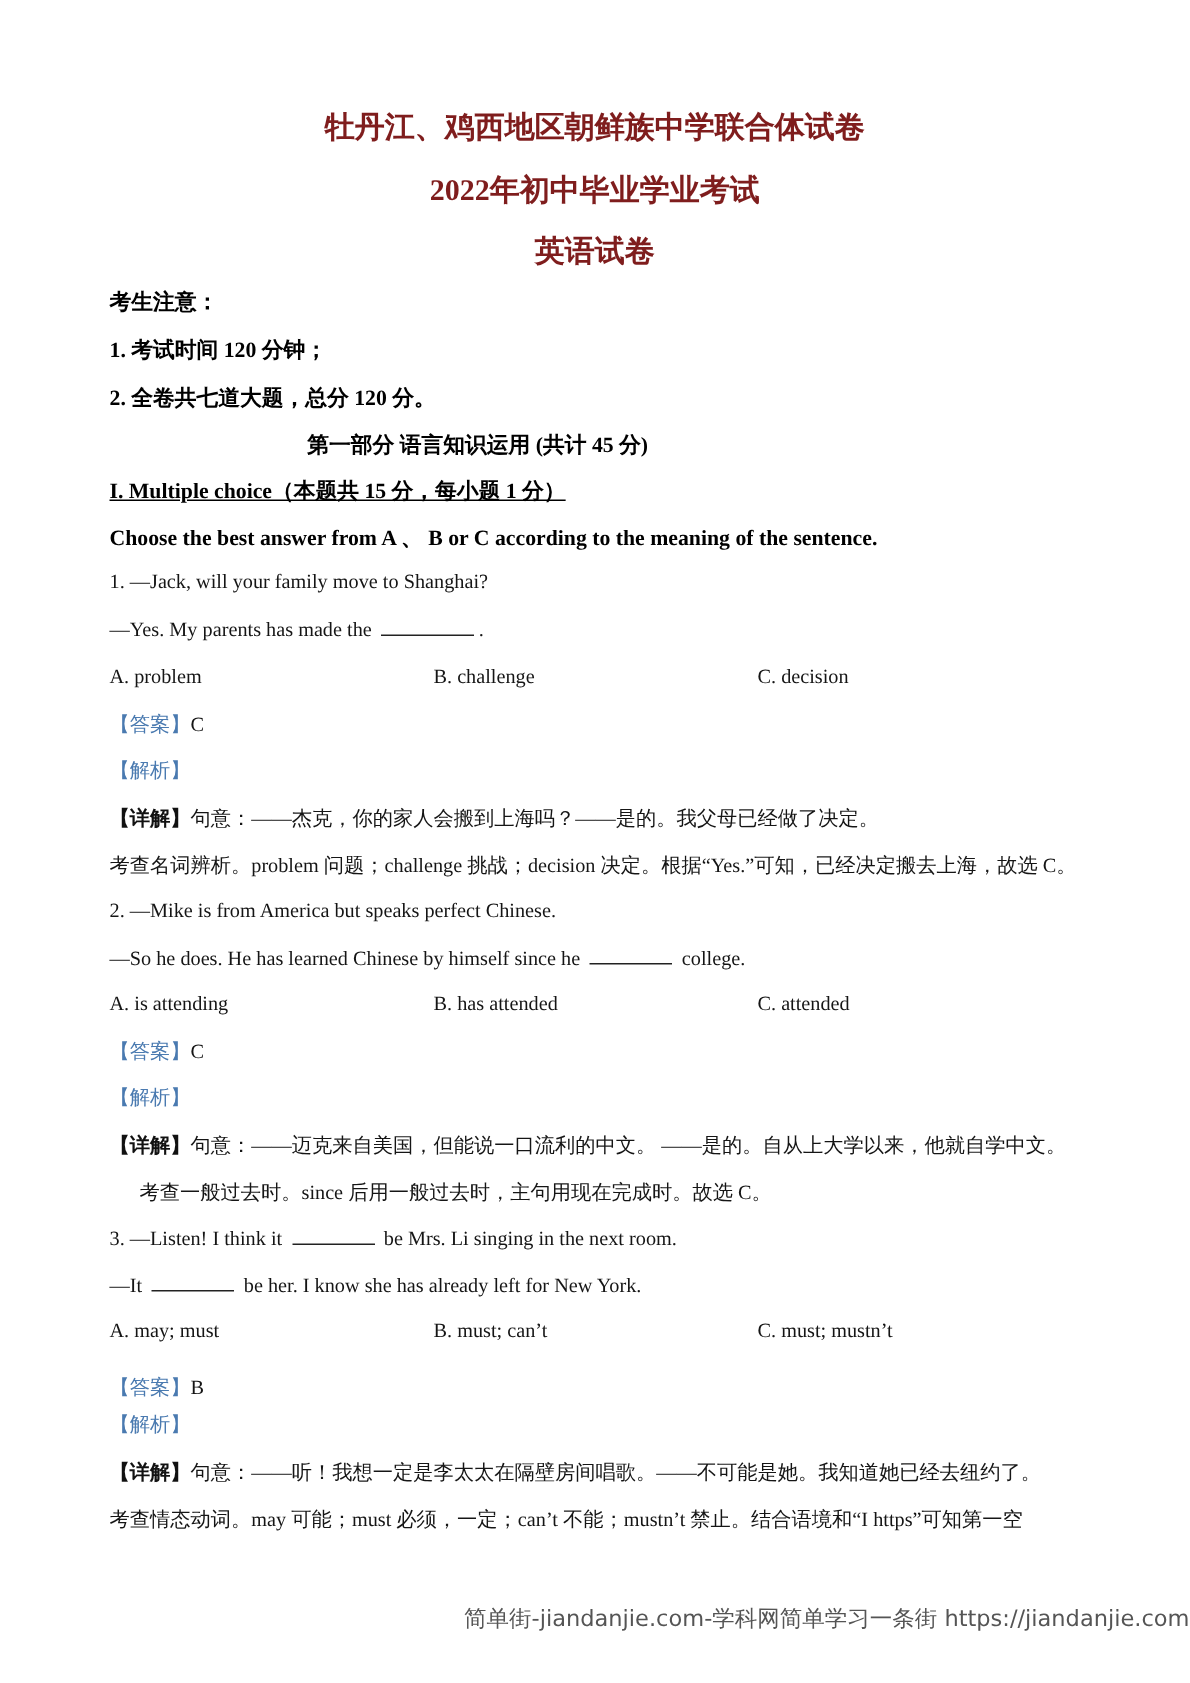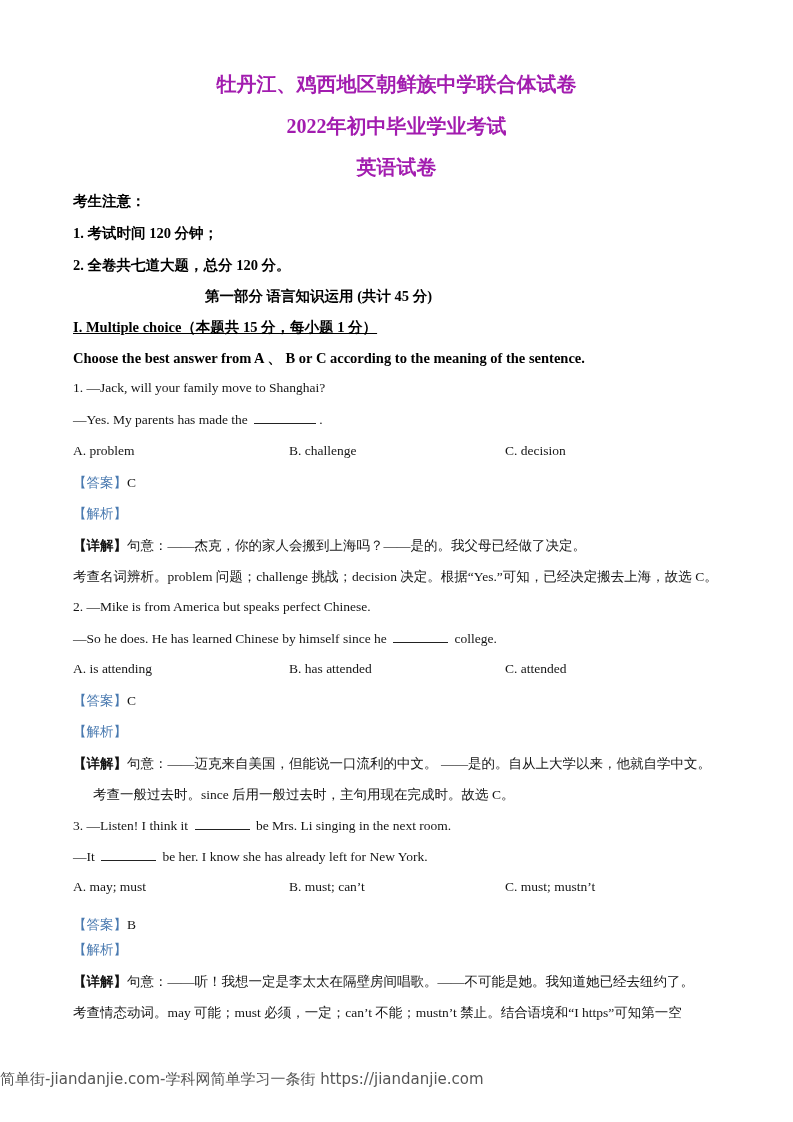--- a/index.html
+++ b/index.html
@@ -4,39 +4,39 @@
   <style>
     html, body { margin: 0; padding: 0; background: #ffffff; }
     body {
       width: 793px; height: 1122px; position: relative; overflow: hidden;
       font-family: "Liberation Serif", "DejaVu Serif", serif;
       color: #111;
     }
     .page { position: absolute; left: 0; top: 0; width: 793px; height: 1122px; }
     .title {
       position: absolute; left: 0; width: 793px; text-align: center;
-      font-weight: bold; color: #a21caf;
+      font-weight: bold; color: #7f1d1d;
     }
     .t1 { top: 71px; font-size: 20px; }
     .t2 { top: 113px; font-size: 20px; }
     .t3 { top: 154px; font-size: 20px; }
     .line {
       position: absolute; left: 73px; font-size: 13.5px; white-space: nowrap; color: #151515;
     }
     .bold { font-weight: bold; color: #000; font-size: 14.5px; }
     .center-line { position: absolute; left: 0; width: 637px; text-align: center; font-weight: bold; font-size: 14.5px; color: #000; }
     .opt { position: absolute; font-size: 13.5px; white-space: nowrap; color: #151515; }
     .opt-a { left: 73px; }
     .opt-b { left: 289px; }
     .opt-c { left: 505px; }
     .blue-label { color: #4a7ab0; }
     .dark-label { color: #111; font-weight: bold; }
     .blank { display: inline-block; border-bottom: 1px solid #222; height: 12px; vertical-align: baseline; margin: 0 3px; }
     .footer {
-      position: absolute; top: 1070px; left: 0; width: 793px; text-align: left;
+      position: absolute; top: 1070px; left: 0; width: 793px; text-align: right;
       font-family: "DejaVu Sans", "Liberation Sans", sans-serif; font-size: 15px; color: #555;
     }
   </style>
 </head>
 <body>
 
 <div class="page">
 
   <div class="title t1">牡丹江、鸡西地区朝鲜族中学联合体试卷</div>
   <div class="title t2">2022年初中毕业学业考试</div>

